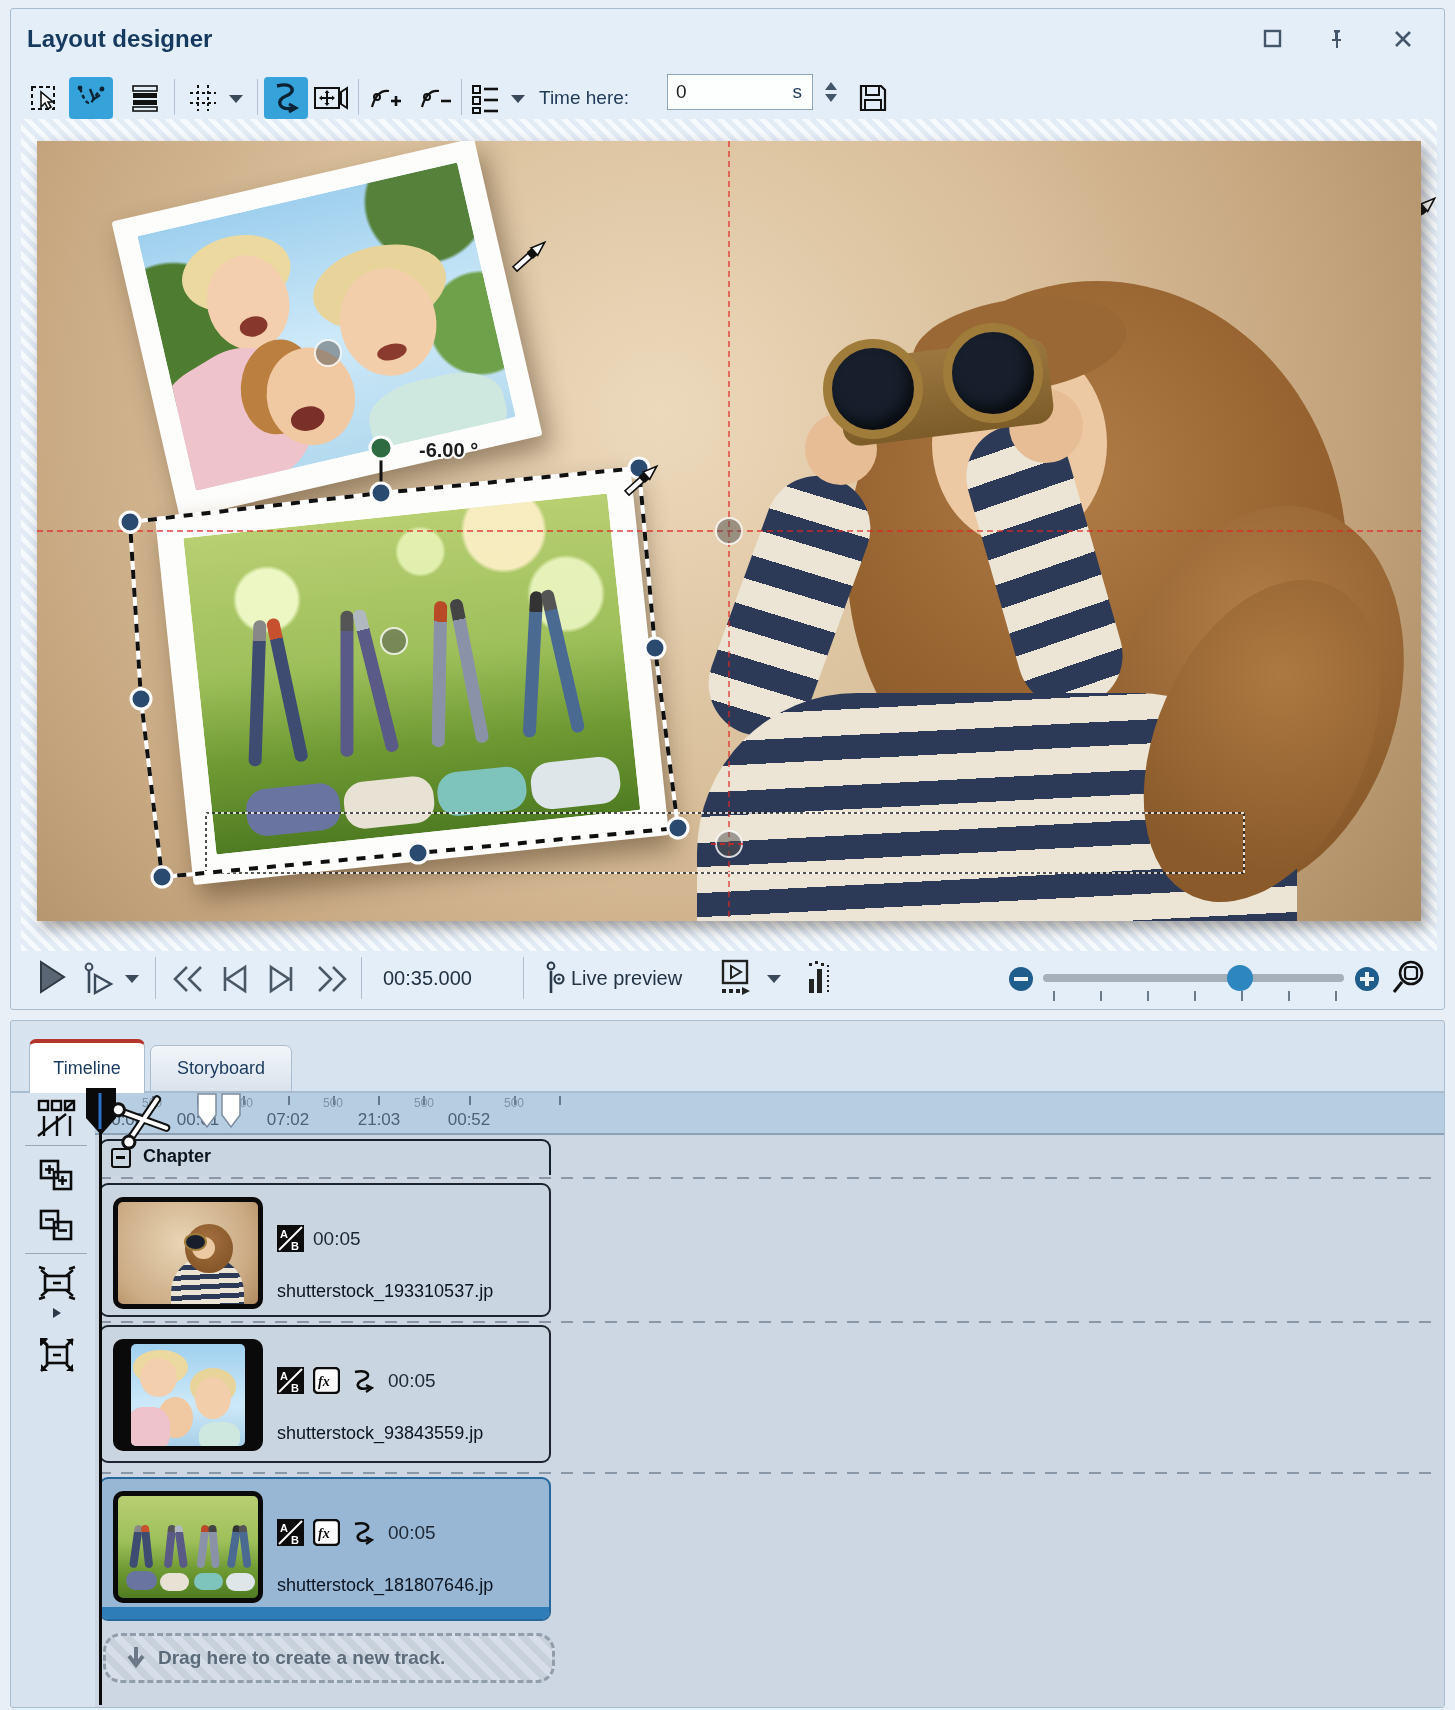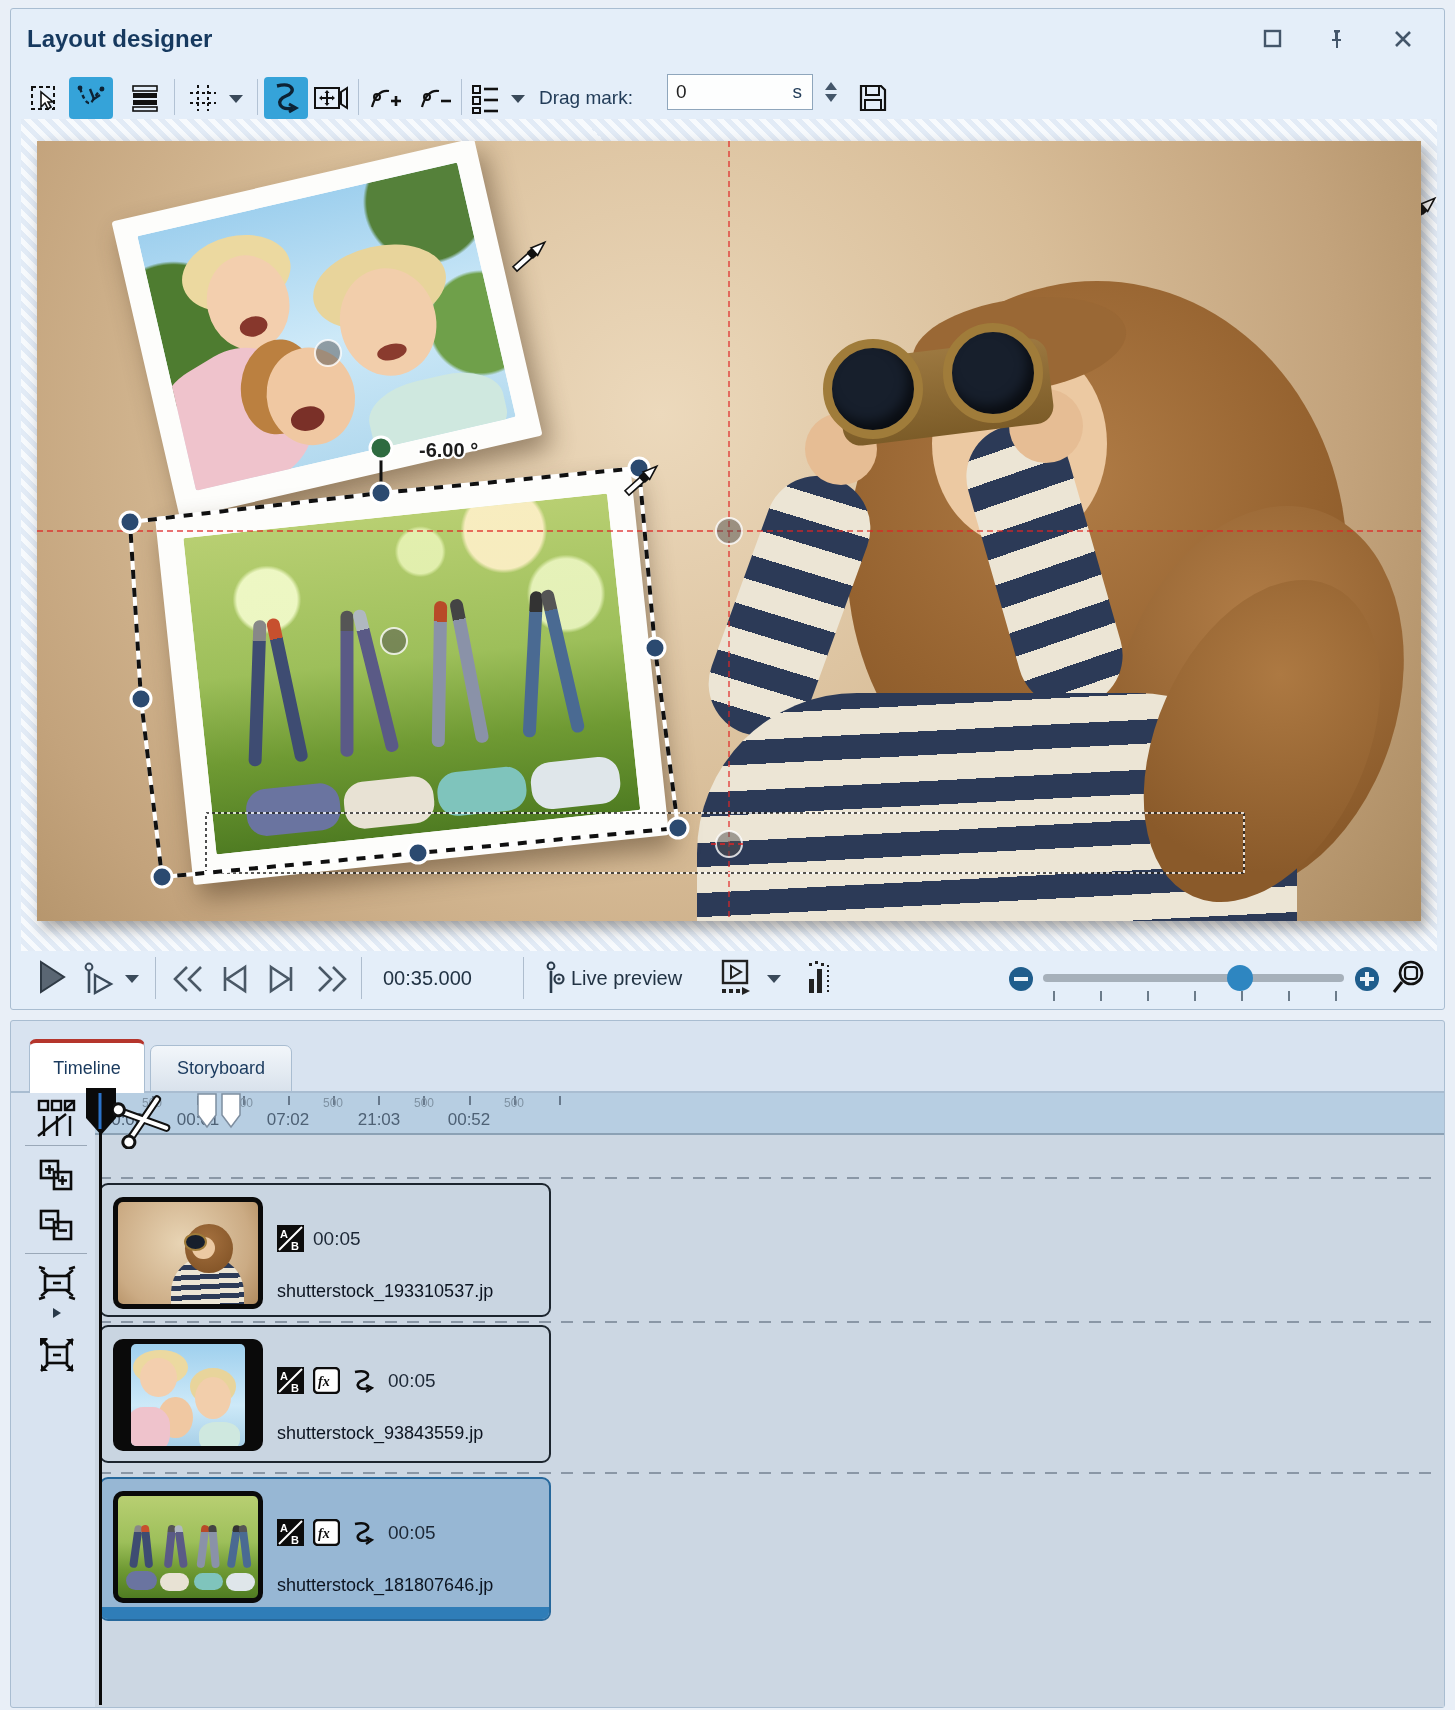--- a/index.html
+++ b/index.html
@@ -156,21 +156,21 @@
             <line x1="16" y1="19" x2="30" y2="19"></line>
             <line x1="16" y1="30" x2="30" y2="30"></line>
           </g>
         </svg>
     </div>
     <div class="abs" style="left:498px;top:82px;">
       <svg width="18" height="12">
           <path d="M2 2 L16 2 L9 10 Z" fill="#3a4a5a"></path>
         </svg>
     </div>
-    <div class="abs lbl" style="left:528px;top:78px;">Drag mark:</div>
+    <div class="abs lbl" style="left:528px;top:78px;">Time here:</div>
     <div class="abs" style="left:656px;top:65px;width:146px;height:36px;background:#fdfefe;border:1px solid #8fa6bc;box-sizing:border-box;">
       <span class="abs" style="left:8px;top:6px;font-size:19px;color:#222;">0</span>
       <span class="abs" style="right:10px;top:6px;font-size:19px;color:#223c58;">s</span>
     </div>
     <div class="abs" style="left:808px;top:65px;width:24px;height:36px;">
       <svg width="24" height="36">
           <path d="M12 8 l-6 8 h12 Z" fill="#44566a"></path>
           <path d="M12 28 l-6 -8 h12 Z" fill="#44566a"></path>
         </svg>
     </div>
@@ -534,20 +534,26 @@
         </g>
       </svg>
     <svg class="abs" style="left:186px;top:72px;z-index:6;" width="20" height="38">
         <path d="M1 1 H19 V22 L10 34 L1 22 Z" fill="#fff" stroke="#7e8ea0" stroke-width="1.5"></path>
       </svg>
     <svg class="abs" style="left:210px;top:72px;z-index:6;" width="20" height="38">
         <path d="M1 1 H19 V22 L10 34 L1 22 Z" fill="#fff" stroke="#7e8ea0" stroke-width="1.5"></path>
       </svg>
     <div class="abs" style="left:88px;top:112px;width:3px;height:572px;background:#0a0a0a;z-index:5;"></div>
 
+    <div class="abs" style="left:88px;top:118px;width:452px;height:36px;background:#c9d5e1;border:2px solid #15202b;border-bottom:none;border-radius:9px 9px 0 0;box-sizing:border-box;">
+      <div class="abs" style="left:10px;top:7px;width:20px;height:20px;border:2.5px solid #0c0c0c;border-radius:3px;box-sizing:border-box;">
+        <div class="abs" style="left:3px;top:6px;width:9px;height:3px;background:#0c0c0c;"></div>
+      </div>
+      <span class="abs" style="left:42px;top:5px;font-size:18px;font-weight:700;color:#0b141d;">Chapter</span>
+    </div>
 
     <div class="lane" style="left:88px;top:156px;"></div>
     <div class="lane" style="left:88px;top:300px;"></div>
     <div class="lane" style="left:88px;top:451px;"></div>
 
     <div class="clip" style="top:162px;left:88px;height:134px;">
       <div class="tframe">
         <div class="tphoto" style="background:radial-gradient(circle at 45% 40%, #e8d4b4 0%, #cbab84 70%, #b08a5e 100%);">
           <div class="abs" style="left:38%;bottom:-8%;width:52%;height:55%;border-radius:40px 40px 0 0;background:repeating-linear-gradient(177deg,#2c3a57 0 5px,#ece5d5 5px 10px);"></div>
           <div class="abs" style="left:48%;top:22%;width:34%;height:48%;border-radius:50%;background:radial-gradient(circle at 45% 35%, #a5713f, #7c4e22);"></div>
@@ -630,14 +636,20 @@
         <svg width="30" height="27">
             <path d="M6 5 C 20 2 23 10 14 13 C 5 16 8 24 20 21" fill="none" stroke="#0c0c0c" stroke-width="2.6"></path>
             <path d="M17 18 L23 21 L17 25" fill="none" stroke="#0c0c0c" stroke-width="2.2"></path>
           </svg>
         <span class="cdur">00:05</span>
       </div>
       <div class="cfile">shutterstock_181807646.jp</div>
       <div class="selbar"></div>
     </div>
 
+    <div class="abs" style="left:92px;top:612px;width:452px;height:50px;box-sizing:border-box;border:3px dashed #909dab;border-radius:18px;background:repeating-linear-gradient(45deg,rgba(130,145,160,.18) 0 7px,rgba(255,255,255,0) 7px 14px),#d6dfe9;display:flex;align-items:center;">
+      <svg width="24" height="28" style="margin-left:18px;">
+          <path d="M12 3 V17 M5 12 L12 21 L19 12" fill="none" stroke="#6a7887" stroke-width="4"></path>
+        </svg>
+      <span style="margin-left:10px;font-size:19px;font-weight:700;color:#5c6b7a;">Drag here to create a new track.</span>
+    </div>
   </section>
 </div>
 
 </body></html>

